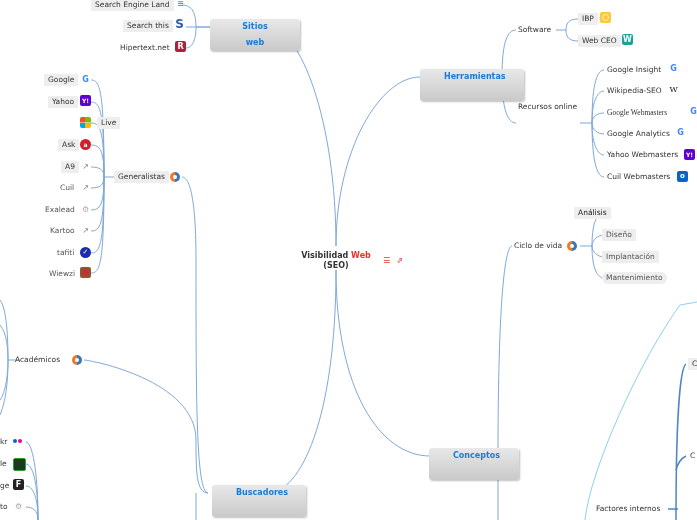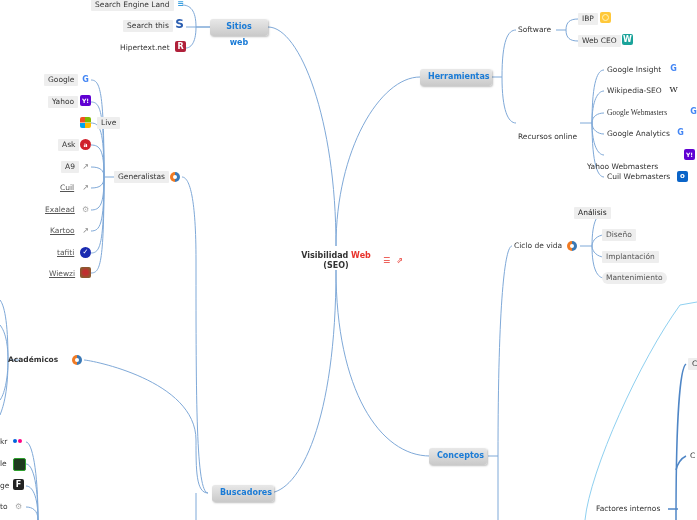--- a/index.html
+++ b/index.html
@@ -6,30 +6,30 @@
   body {
     width: 697px; height: 520px; overflow: hidden; position: relative;
     background: #ffffff;
     font-family: "DejaVu Sans", sans-serif;
     font-size: 8px; color: #333;
   }
   #lines { position: absolute; left: 0; top: 0; width: 697px; height: 520px; }
   .n { position: absolute; white-space: nowrap; line-height: 12px; font-size: 7.5px; color: #333; }
   .box { background: #eeeeee; padding: 0 4px; border-radius: 1px; }
   .main {
-    position: absolute; height: 17px; line-height: 16px; padding: 0 8px;
+    position: absolute; height: 32px; line-height: 16px; padding: 0 24px;
     border-radius: 3px; font-weight: bold; color: #1a7bd6; font-size: 8px;
     background: linear-gradient(to bottom, #e8e8e8, #c9c9c9);
     box-shadow: 1px 1px 2px rgba(0,0,0,0.25);
     text-align: center;
   }
   .center { position: absolute; text-align: center; font-weight: bold; font-size: 8px; color: #333; line-height: 10px; }
   .center .red { color: #e8332b; }
   .ic { position: absolute; width: 11px; height: 11px; font-size: 8px; line-height: 11px; text-align: center; border-radius: 2px; font-weight: bold; }
-  .grey-text { color: #555; text-decoration: underline; }
+  .grey-text { color: #555; }
   .toggle { position: absolute; width: 10px; height: 10px; border-radius: 50%;
     background: conic-gradient(#3a78b5 0 50%, #f07a23 50% 100%); }
   .toggle::after { content: ""; position: absolute; left: 3px; top: 3px; width: 4px; height: 4px; border-radius: 50%; background: #fff; }
 </style>
 </head>
 <body>
 
 <svg id="lines">
   <g fill="none" stroke="#7fa9d8" stroke-width="1">
 
@@ -137,21 +137,21 @@
 <div class="ic" style="left:80px;top:182px;color:#888;font-weight:normal;">↗</div>
 <div class="n grey-text" style="left:45px;top:204px;">Exalead</div>
 <div class="ic" style="left:80px;top:204px;color:#aaa;font-weight:normal;">⚙</div>
 <div class="n grey-text" style="left:50px;top:225px;">Kartoo</div>
 <div class="ic" style="left:80px;top:225px;color:#888;font-weight:normal;">↗</div>
 <div class="n grey-text" style="left:57px;top:247px;">tafiti</div>
 <div class="ic" style="left:80px;top:247px;background:#1a2bb0;color:#fff;border-radius:50%;font-size:7px;">✓</div>
 <div class="n grey-text" style="left:49px;top:268px;">Wiewzi</div>
 <div class="ic" style="left:80px;top:267px;background:radial-gradient(circle,#c03030 30%,#8a5a30 70%);"></div>
 
-<div class="n" style="left:8px;top:354px;font-weight:bold;">Académicos</div>
+<div class="n" style="left:15px;top:354px;">Académicos</div>
 <div class="toggle" style="left:72px;top:355px;"></div>
 
 <div class="n" style="left:0px;top:436px;">kr</div>
 <div class="ic" style="left:12px;top:436px;">
   <span style="position:absolute;left:1px;top:3px;width:4px;height:4px;border-radius:50%;background:#0063dc;"></span>
   <span style="position:absolute;left:6px;top:3px;width:4px;height:4px;border-radius:50%;background:#ff0084;"></span>
 </div>
 <div class="n" style="left:0px;top:458px;">le</div>
 <div class="ic" style="left:13px;top:458px;background:#1e3a1e;border:1px solid #2ea02e;"></div>
 <div class="n" style="left:0px;top:480px;">ge</div>
@@ -160,30 +160,30 @@
 <div class="ic" style="left:13px;top:501px;color:#aaa;font-weight:normal;">⚙</div>
 
 <div class="n" style="left:518px;top:24px;">Software</div>
 <div class="n box" style="left:578px;top:13px;">IBP</div>
 <div class="ic" style="left:600px;top:12px;background:#ffc83a;border-radius:2px;">
     <span style="position:absolute;left:2px;top:2px;width:5px;height:5px;border:1px solid #fff3c0;border-radius:50%;"></span>
   </div>
 <div class="n box" style="left:578px;top:35px;">Web CEO</div>
 <div class="ic" style="left:622px;top:34px;background:#1aa39a;color:#fff;">W</div>
 
-<div class="n" style="left:518px;top:131px;">Recursos online</div>
+<div class="n" style="left:518px;top:101px;">Recursos online</div>
 <div class="n" style="left:607px;top:64px;">Google Insight</div>
 <div class="ic" style="left:668px;top:63px;color:#4285f4;">G</div>
 <div class="n" style="left:607px;top:85px;">Wikipedia-SEO</div>
 <div class="ic" style="left:668px;top:84px;color:#222;font-family:'DejaVu Serif',serif;font-weight:normal;">W</div>
 <div class="n" style="left:607px;top:107px;font-family:Liberation Serif, serif;">Google Webmasters</div>
 <div class="ic" style="left:688px;top:106px;color:#4285f4;">G</div>
 <div class="n" style="left:607px;top:128px;">Google Analytics</div>
 <div class="ic" style="left:675px;top:127px;color:#4285f4;">G</div>
-<div class="n" style="left:587px;top:149px;margin-top:12px;">Yahoo Webmasters</div>
+<div class="n" style="left:607px;top:149px;">Yahoo Webmasters</div>
 <div class="ic" style="left:684px;top:149px;background:#6001d2;color:#fff;font-size:6px;">Y!</div>
 <div class="n" style="left:607px;top:171px;">Cuil Webmasters</div>
 <div class="ic" style="left:677px;top:171px;background:#0a64c8;color:#fff;font-size:7px;">o</div>
 
 <div class="n" style="left:514px;top:240px;">Ciclo de vida</div>
 <div class="toggle" style="left:567px;top:241px;"></div>
 <div class="n box" style="left:574px;top:207px;color:#222;">Análisis</div>
 <div class="n box" style="left:602px;top:229px;color:#555;">Diseño</div>
 <div class="n box" style="left:602px;top:251px;color:#555;">Implantación</div>
 <div class="n box" style="left:602px;top:272px;color:#555;border-radius:6px;">Mantenimiento</div>

